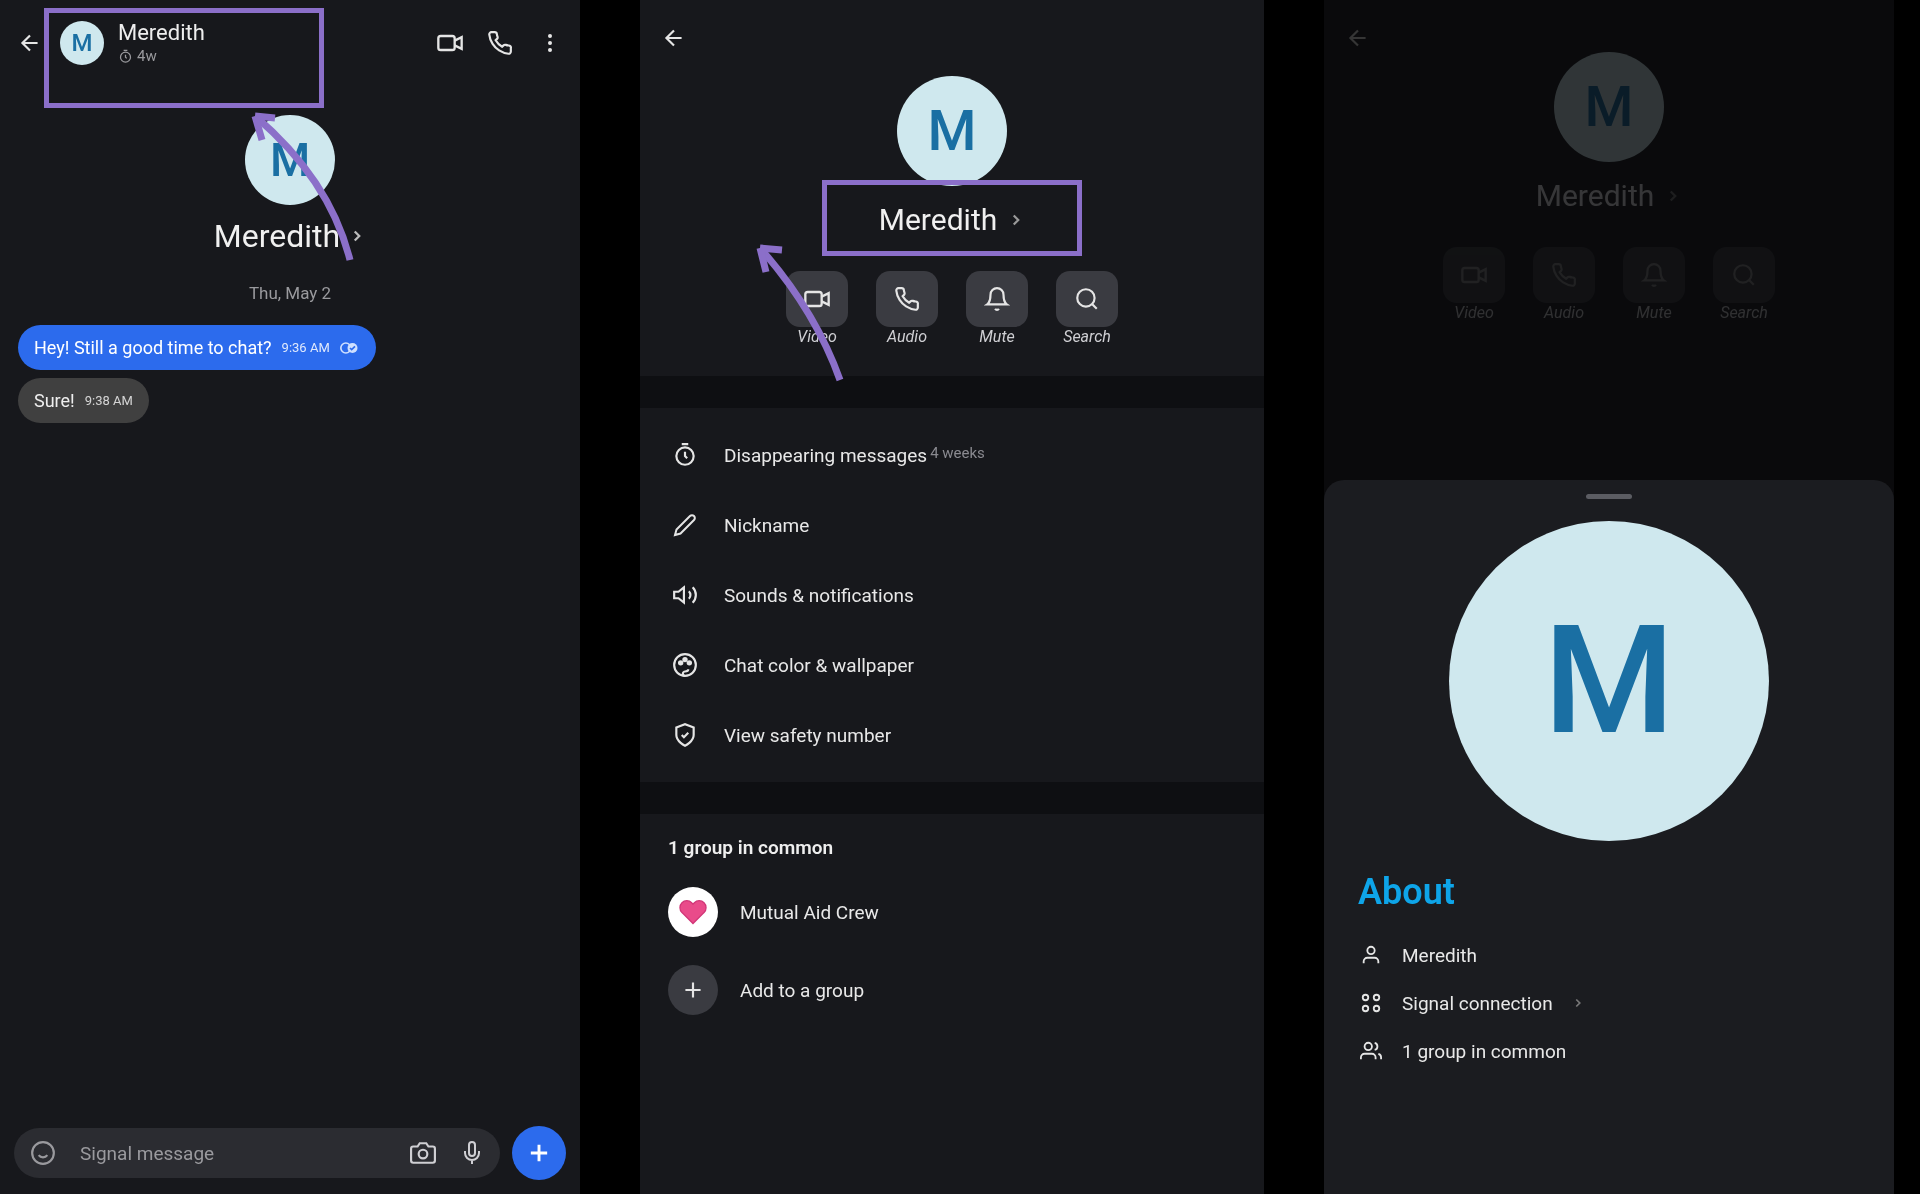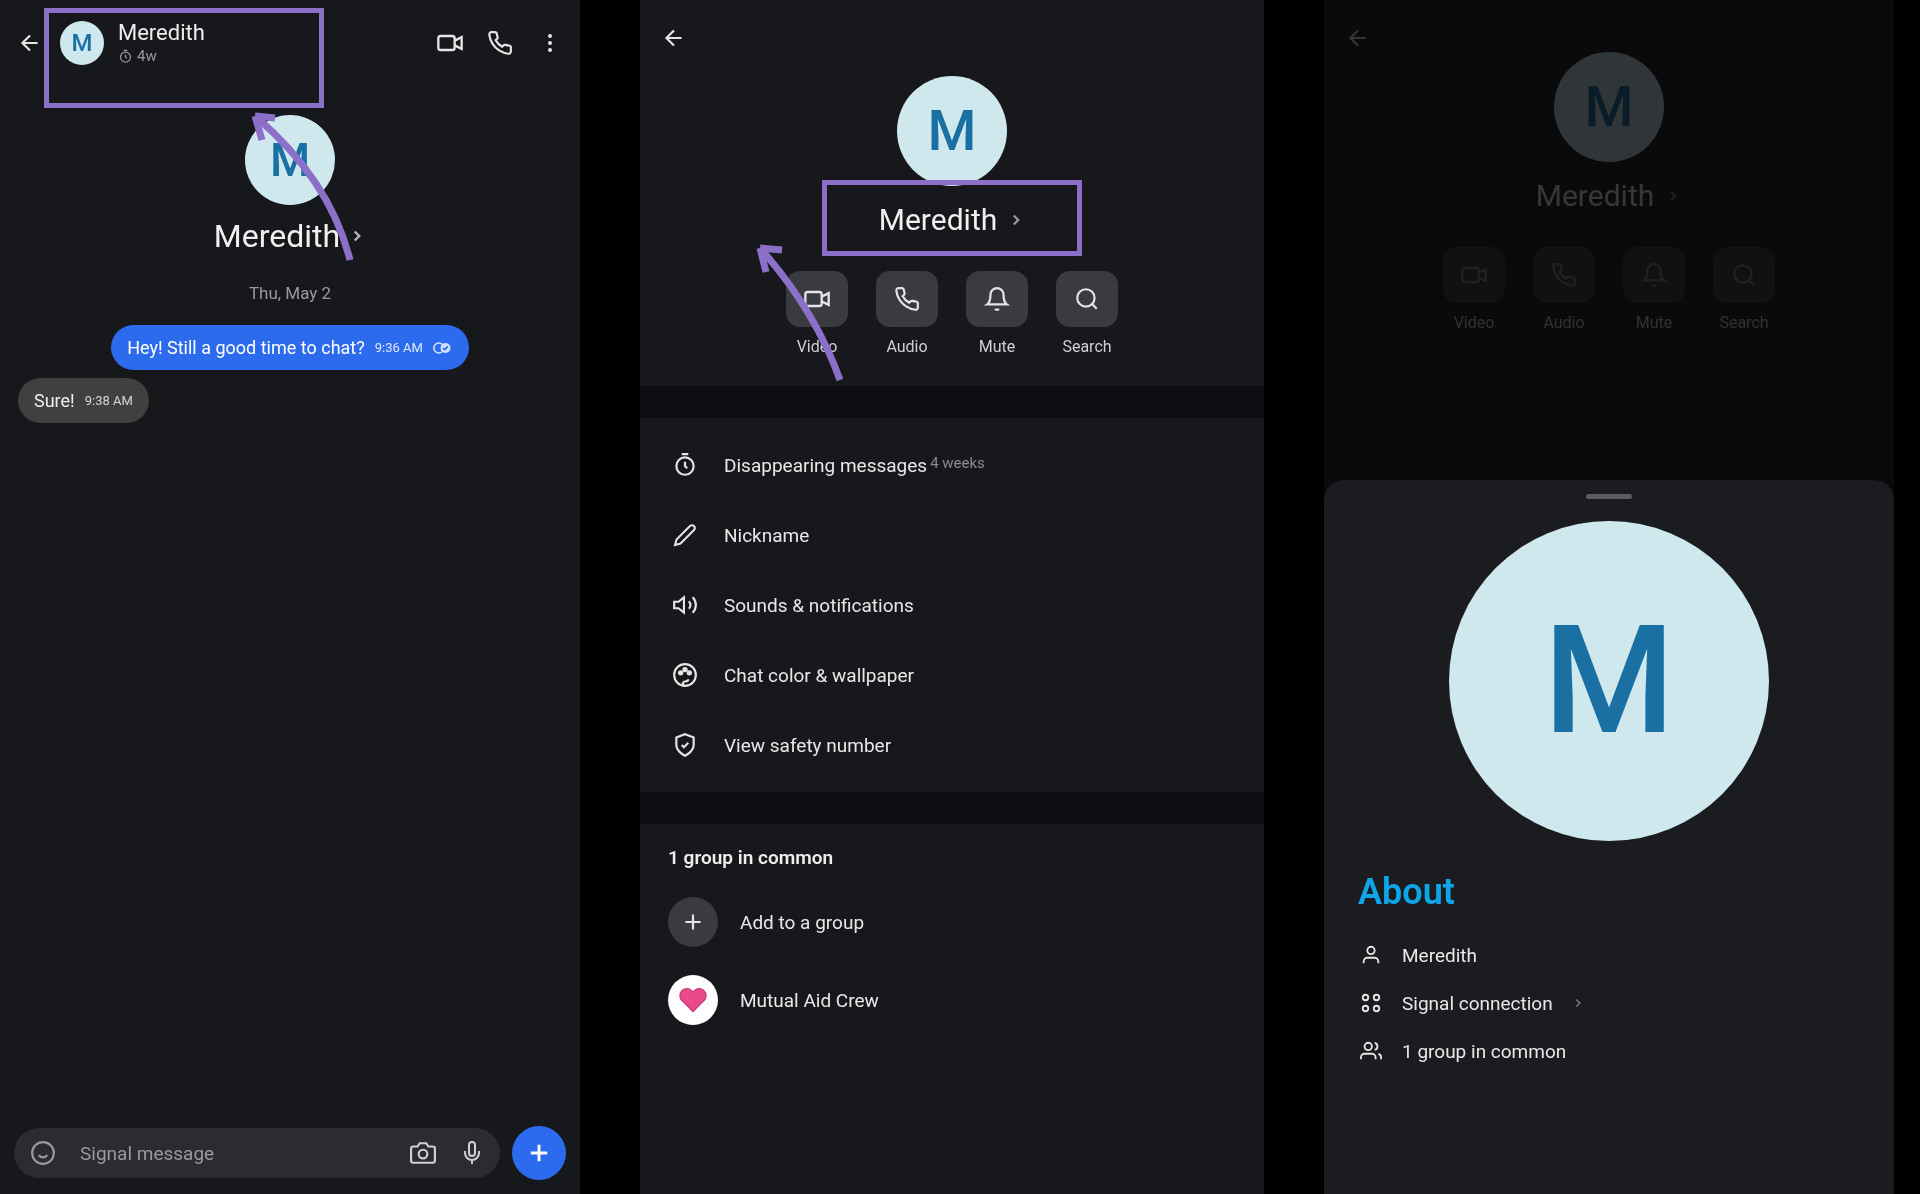--- a/index.html
+++ b/index.html
@@ -74,21 +74,21 @@
       margin-bottom: 28px;
       display: flex; align-items: center; justify-content: center; gap: 8px;
     }
     .date-sep {
       text-align: center;
       color: #9a9a9e;
       font-size: 17px;
       margin: 18px 0;
     }
     .msg-row { display: flex; padding: 4px 18px; }
-    .msg-row.sent { justify-content: center; }
+    .msg-row.sent { justify-content: flex-start; }
     .msg-bubble {
       padding: 12px 16px;
       border-radius: 24px;
       font-size: 18px;
       display: flex; align-items: center; gap: 10px;
       max-width: 85%;
     }
     .msg-bubble.sent { background: #2c6bed; color: #fff; }
     .msg-bubble.received { background: #404040; color: #eee; }
     .msg-time { font-size: 13px; opacity: 0.85; }
@@ -141,21 +141,21 @@
       margin-bottom: 28px;
     }
     .highlight-2 { position: absolute; top: 180px; left: 50%; transform: translateX(-50%); width: 260px; height: 76px; }
     .action-row {
       display: flex;
       justify-content: center;
       gap: 28px;
       padding: 6px 0 30px;
     }
     .action-btn {
-      display: flex; flex-direction: column; align-items: center; gap: 10px;
+      display: flex; flex-direction: column; align-items: center;  font-style: italic;
     }
     .action-btn .square {
       width: 62px; height: 56px;
       background: #3a3b41;
       border-radius: 14px;
       display: flex; align-items: center; justify-content: center;
     }
     .action-btn .label { font-size: 16px; color: #cfcfd3; }
     .divider-space { height: 32px; background: #0e0f12; }
     .settings-list { padding: 12px 24px; }
@@ -447,34 +447,34 @@
       <div class="setting-text">
           <div class="setting-title">View safety number</div>
         </div>
     </div>
   </div>
 
   <div class="divider-space"></div>
 
   <div class="groups-header">1 group in common</div>
   <div class="group-row">
+    <div class="group-circle group-heart">
+      <svg width="30" height="30" viewBox="0 0 24 24" fill="#e94b8a" stroke="#d13577" stroke-width="1">
+          <path d="M20.84 4.61a5.5 5.5 0 0 0-7.78 0L12 5.67l-1.06-1.06a5.5 5.5 0 0 0-7.78 7.78l1.06 1.06L12 21.23l7.78-7.78 1.06-1.06a5.5 5.5 0 0 0 0-7.78z"></path>
+        </svg>
+    </div>
+    <div class="group-label">Mutual Aid Crew</div>
+  </div>
+  <div class="group-row">
     <div class="group-circle group-add">
       <svg width="26" height="26" viewBox="0 0 24 24" stroke="#e5e5e5" stroke-width="2">
           <path d="M12 5v14M5 12h14"></path>
         </svg>
     </div>
     <div class="group-label">Add to a group</div>
-  </div>
-  <div class="group-row">
-    <div class="group-circle group-heart">
-      <svg width="30" height="30" viewBox="0 0 24 24" fill="#e94b8a" stroke="#d13577" stroke-width="1">
-          <path d="M20.84 4.61a5.5 5.5 0 0 0-7.78 0L12 5.67l-1.06-1.06a5.5 5.5 0 0 0-7.78 7.78l1.06 1.06L12 21.23l7.78-7.78 1.06-1.06a5.5 5.5 0 0 0 0-7.78z"></path>
-        </svg>
-    </div>
-    <div class="group-label">Mutual Aid Crew</div>
   </div>
 </div>
 
 <svg class="arrow-annotation arrow-2" viewBox="0 0 160 170">
   <path d="M120 160 Q 95 90 40 28" stroke="#8b6fc9" stroke-width="7" fill="none"></path>
   <path d="M40 28 L 62 30 M40 28 L 46 52" stroke="#8b6fc9" stroke-width="7" fill="none"></path>
 </svg>
 
 <div class="panel panel-3">
   <div class="p3-dim">

